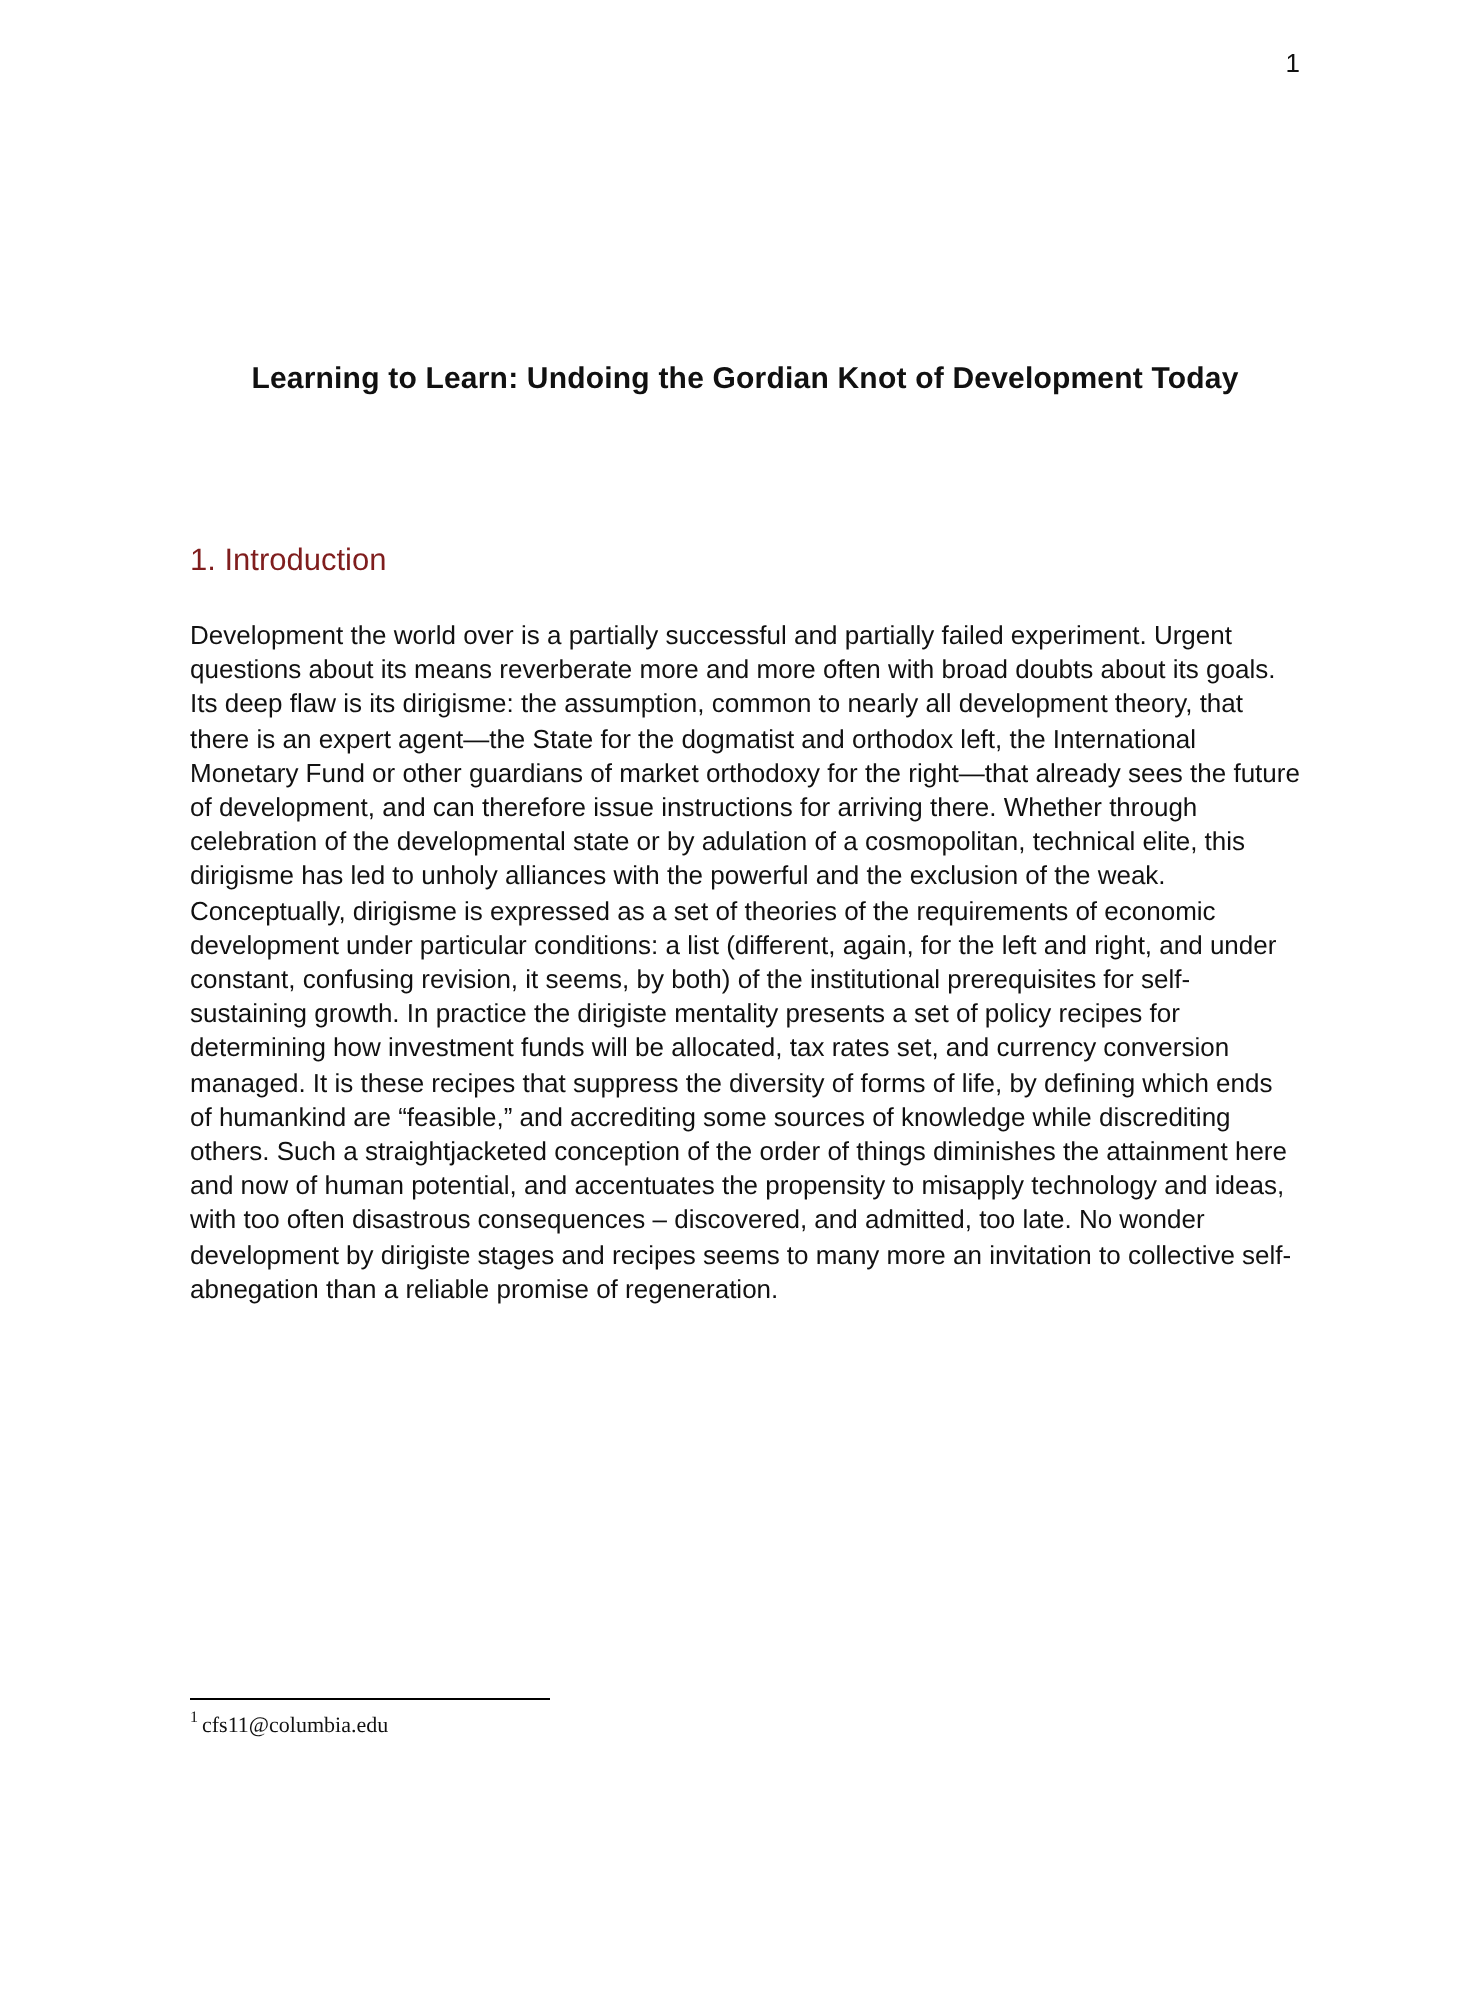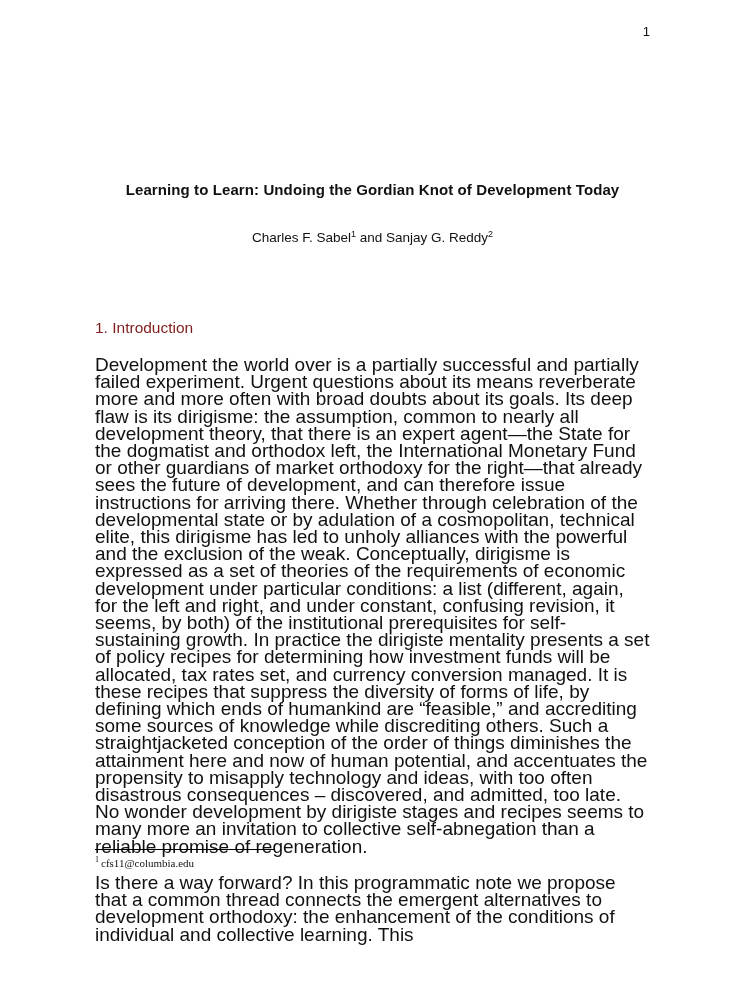--- a/index.html
+++ b/index.html
@@ -45,21 +45,21 @@
     line-height: 0;
   }
   .section-heading {
     margin-top: 74px;
     font-size: 15.5px;
     font-weight: 400;
     color: #7f1d1d;
   }
   .body-paragraph {
     margin-top: 19px;
-    font-size: 19px;
+    font-size: 13px;
     line-height: 17.2px;
     color: #111111;
     text-align: left;
   }
   .footnote-area {
     position: absolute;
     left: 95px;
     top: 849px;
     width: 555px;
   }
@@ -84,29 +84,25 @@
 </head>
 <body>
 
 <div class="page">
   <div class="content">
 
     <div class="page-number">1</div>
 
     <div class="doc-title">Learning to Learn: Undoing the Gordian Knot of Development Today</div>
 
-    <div class="authors-line">
-      <span>Charles F. Sabel</span><sup>1</sup><span> and </span><span>Sanjay G. Reddy</span><sup>2</sup>
-    </div>
 
     <div class="section-heading">1. Introduction</div>
 
     <div class="body-paragraph">Development the world over is a partially successful and partially failed experiment.  Urgent questions about its means reverberate more and more often with broad doubts about its goals. Its deep flaw is its dirigisme: the assumption, common to nearly all development theory, that there is an expert agent—the State for the dogmatist and orthodox left, the International Monetary Fund or other guardians of market orthodoxy for the right—that already sees the future of development, and can therefore issue instructions for arriving there.   Whether through celebration of the developmental state or by adulation of a cosmopolitan, technical elite, this dirigisme has led to unholy alliances with the powerful and the exclusion of the weak.  Conceptually, dirigisme is expressed as a set of theories of the requirements of economic development under particular conditions: a list (different, again, for the left and right, and under constant, confusing revision, it seems, by both) of the institutional prerequisites for self-sustaining growth.  In practice the dirigiste mentality presents a set of policy recipes for determining how investment funds will be allocated, tax rates set, and currency conversion managed. It is these recipes that suppress the diversity of forms of life, by defining which ends of humankind are “feasible,” and accrediting some sources of knowledge while discrediting others.  Such a straightjacketed conception of the order of things diminishes the attainment here and now of human potential, and accentuates the propensity to misapply technology and ideas, with too often disastrous consequences – discovered, and admitted, too late.  No wonder development by dirigiste stages and recipes seems to many more an invitation to collective self-abnegation than a reliable promise of regeneration.</div>
 
-    <div class="body-paragraph">Is there a way forward? In this programmatic note we propose that a common thread connects the emergent alternatives to development orthodoxy:  the enhancement of the conditions of individual and collective learning. This</div>
 
   </div>
 
   <div class="footnote-area">
     <div class="footnote-rule"></div>
 
     <div class="footnote-line">
       <sup>1</sup><span>cfs11@columbia.edu</span>
     </div>
 

